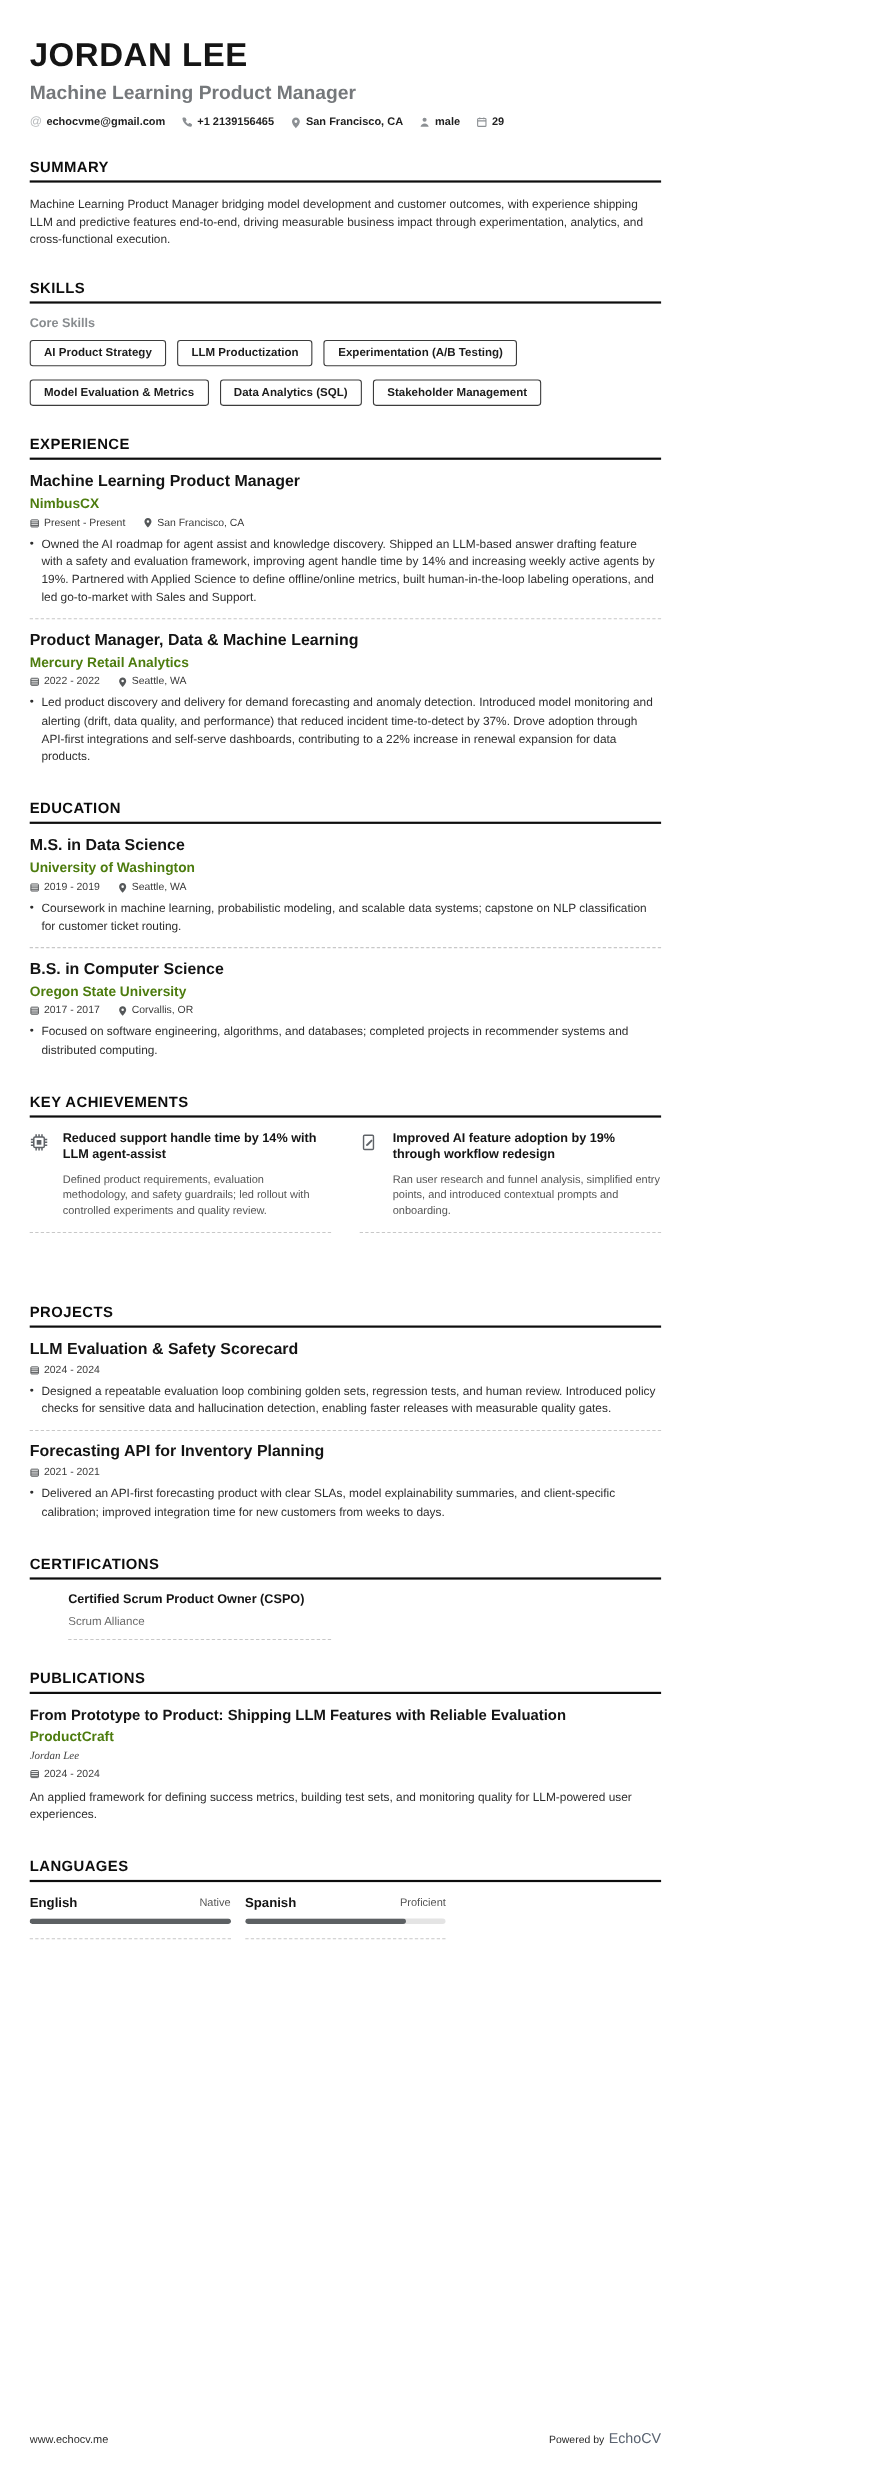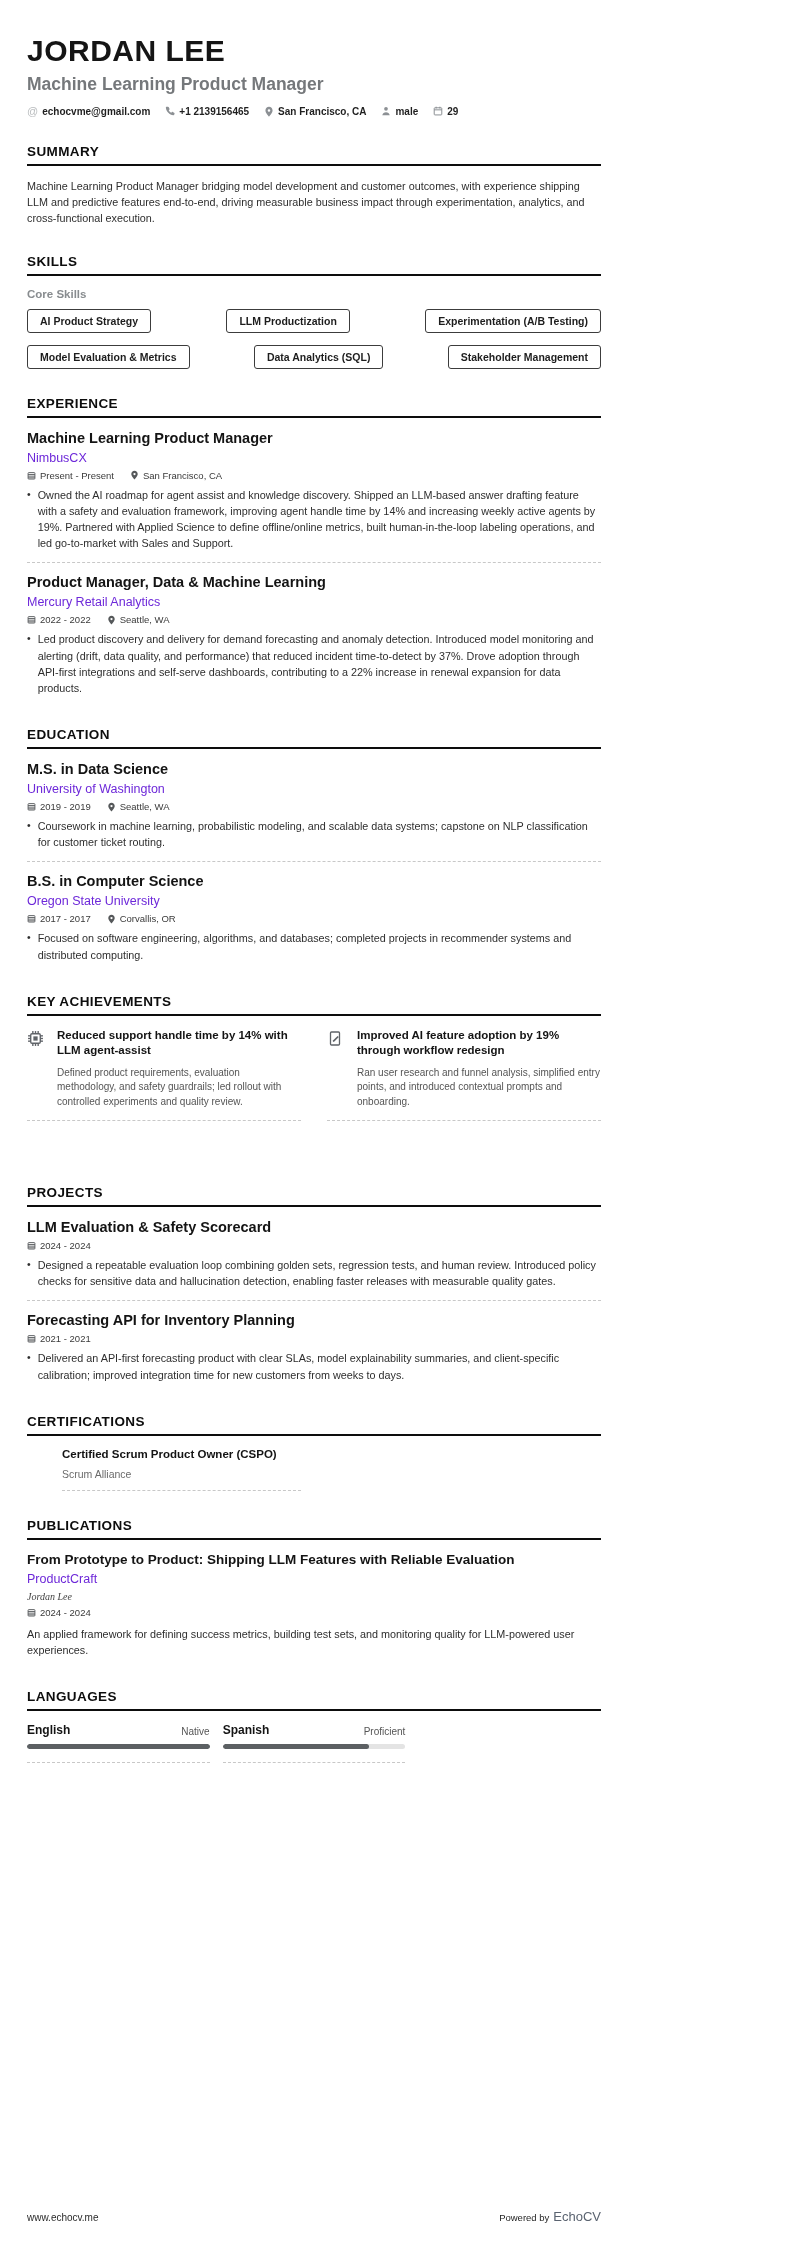--- a/index.html
+++ b/index.html
@@ -59,36 +59,36 @@
     margin-bottom: 12px;
   }
   .body-text {
     font-size: 10.8px;
     line-height: 1.5;
     color: #2e2e2e;
   }
 
   
   .group-label { font-size: 11.5px; font-weight: 700; color: #888c8f; margin-bottom: 9px; }
-  .chips { display: flex; flex-wrap: wrap; gap: 12px 10px; justify-content: space-between; }
+  .chips { display: flex; flex-wrap: wrap; gap: 12px 10px; }
   .chip {
     border: 1.5px solid #3c3c3c;
     border-radius: 3px;
     padding: 5px 12px;
     font-size: 10.5px;
     font-weight: 700;
     color: #1d1d1d;
     background: #fff;
   }
 
   
   .entry { margin-bottom: 4px; }
   .entry.divided { border-bottom: 1px dashed #c8c8c8; padding-bottom: 11px; margin-bottom: 11px; }
   .entry-title { font-size: 14.5px; font-weight: 800; color: #141414; }
-  .entry-org { font-size: 12.5px; font-weight: 400; color: #6d28d9; margin-top: 5px; }
+  .entry-org { font-size: 12.5px; font-weight: 700; color: #4d7c0f; margin-top: 5px; }
   .entry-meta {
     display: flex; align-items: flex-start; gap: 16px;
     margin-top: 5px;
     font-size: 9.5px; color: #3a3a3a;
   }
   .meta-item { display: flex; align-items: center; gap: 4px; }
   .meta-item svg { display: block; color: #55585a; }
   .bullet-row { display: flex; gap: 7px; margin-top: 6px; }
   .bullet-dot { font-size: 10.5px; line-height: 1.5; color: #2e2e2e; }
   .author-line { font-size: 10px; font-style: italic; color: #444; margin-top: 5px; font-family: "Liberation Serif", serif; }
@@ -110,21 +110,21 @@
   .ach-desc { font-size: 10px; line-height: 1.45; color: #555; margin-top: 7px; }
 
   
   .cert-grid { display: grid; grid-template-columns: 1fr 1fr; column-gap: 26px; align-items: start; }
   .cert-title { font-size: 11.5px; font-weight: 800; color: #141414; }
   .cert-issuer { font-size: 10.5px; color: #6b6b6b; margin-top: 8px; }
   .cert-item.divided { border-bottom: 1px dashed #c8c8c8; padding-bottom: 10px; margin-left: 35px; }
 
   
   .lang-grid { display: grid; grid-template-columns: repeat(3, 1fr); column-gap: 13px; align-items: start; }
-  .lang-head { display: flex; justify-content: space-between; align-items: flex-end; }
+  .lang-head { display: flex; justify-content: space-between; align-items: center; }
   .lang-name { font-size: 12px; font-weight: 800; color: #141414; }
   .lang-level { font-size: 10px; color: #555; }
   .lang-bar { height: 5px; border-radius: 3px; background: #e4e4e4; margin-top: 7px; overflow: hidden; }
   .lang-fill { height: 100%; border-radius: 3px; background: #5c6063; }
   .lang-item { border-bottom: 1px dashed #c8c8c8; padding-bottom: 13px; }
 
   
   .page-footer {
     margin-top: auto;
     display: flex;

